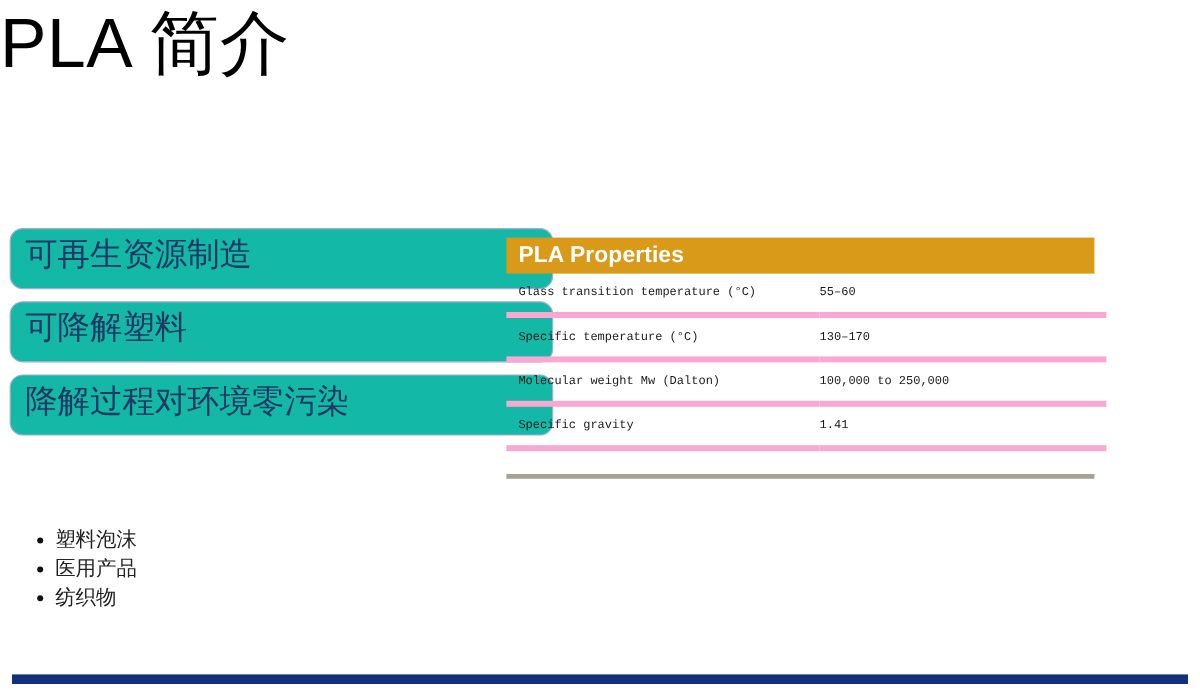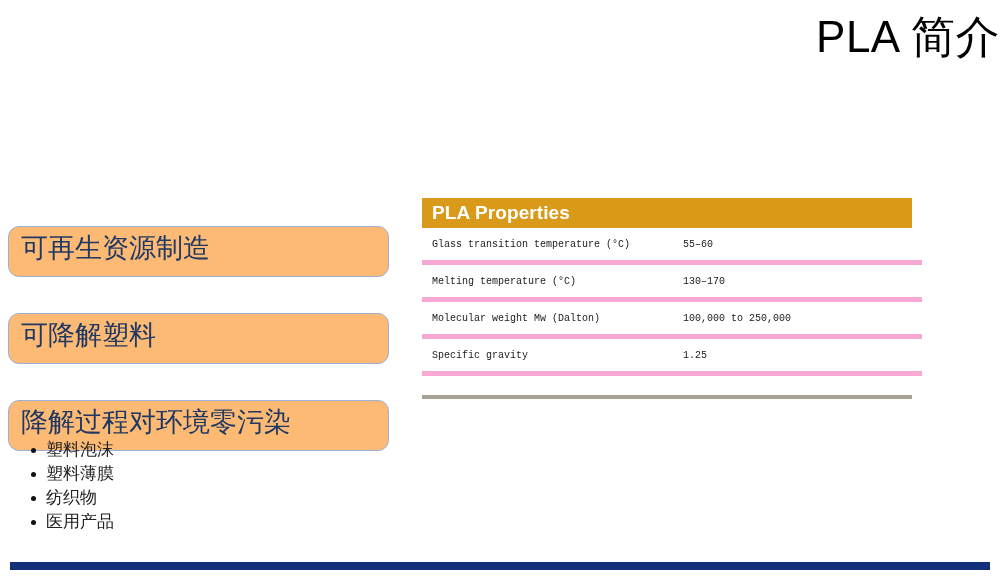--- a/index.html
+++ b/index.html
@@ -15,49 +15,48 @@
     font-family: "Liberation Sans", sans-serif;
     -webkit-font-smoothing: antialiased;
   }
 
   
   .slide-title {
     position: absolute;
     left: 0;
     top: 8px;
     width: 1000px;
-    text-align: right;
+    text-align: left;
     font-family: "Liberation Sans", sans-serif;
-    font-size: 44px;
+    font-size: 58px;
     font-weight: 400;
     color: #000000;
     letter-spacing: 0.5px;
     line-height: 58px;
     white-space: nowrap;
   }
 
   
   .callout-stack {
     position: absolute;
     left: 8px;
     top: 190px;
     width: 381px;
   }
   .callout-box {
     position: relative;
     box-sizing: border-box;
-    width: 381px;
+    width: 453px;
     height: 51px;
     margin-bottom: 10px;
     border: 1.6px solid #9BB0D4;
     border-radius: 11px;
-    background: #fdba74;
+    background: #14b8a6;
     padding: 3px 0 0 12px;
     overflow: hidden;
-    margin-top: 36px;
   }
   .callout-text {
     font-family: "Liberation Serif", "DejaVu Serif", serif;
     font-size: 27px;
     line-height: 36px;
     color: #1F3864;
     white-space: nowrap;
   }
 
   
@@ -165,46 +164,45 @@
 
   <div class="callout-box">
     <div class="callout-text">降解过程对环境零污染</div>
   </div>
 
 
 </div>
 
 <ul class="bullet-list">
   <li class="bullet-item">塑料泡沫</li>
-  <li class="bullet-item">塑料薄膜</li>
+  <li class="bullet-item">医用产品</li>
   <li class="bullet-item">纺织物</li>
-  <li class="bullet-item">医用产品</li>
 </ul>
 
 <div class="props-table">
 
   <div class="props-header">PLA Properties</div>
 
   <table class="props-rows">
     <tbody>
       <tr>
         <td class="prop-label">Glass transition temperature (°C)</td>
         <td class="prop-value">55–60</td>
       </tr>
       <tr>
-        <td class="prop-label">Melting temperature (°C)</td>
+        <td class="prop-label">Specific temperature (°C)</td>
         <td class="prop-value">130–170</td>
       </tr>
       <tr>
         <td class="prop-label">Molecular weight Mw (Dalton)</td>
         <td class="prop-value">100,000 to 250,000</td>
       </tr>
       <tr>
         <td class="prop-label">Specific gravity</td>
-        <td class="prop-value">1.25</td>
+        <td class="prop-value">1.41</td>
       </tr>
     </tbody>
   </table>
 
   <div class="props-spacer"></div>
   <div class="props-footer-bar"></div>
 
 </div>
 
 <div class="bottom-bar"></div>

